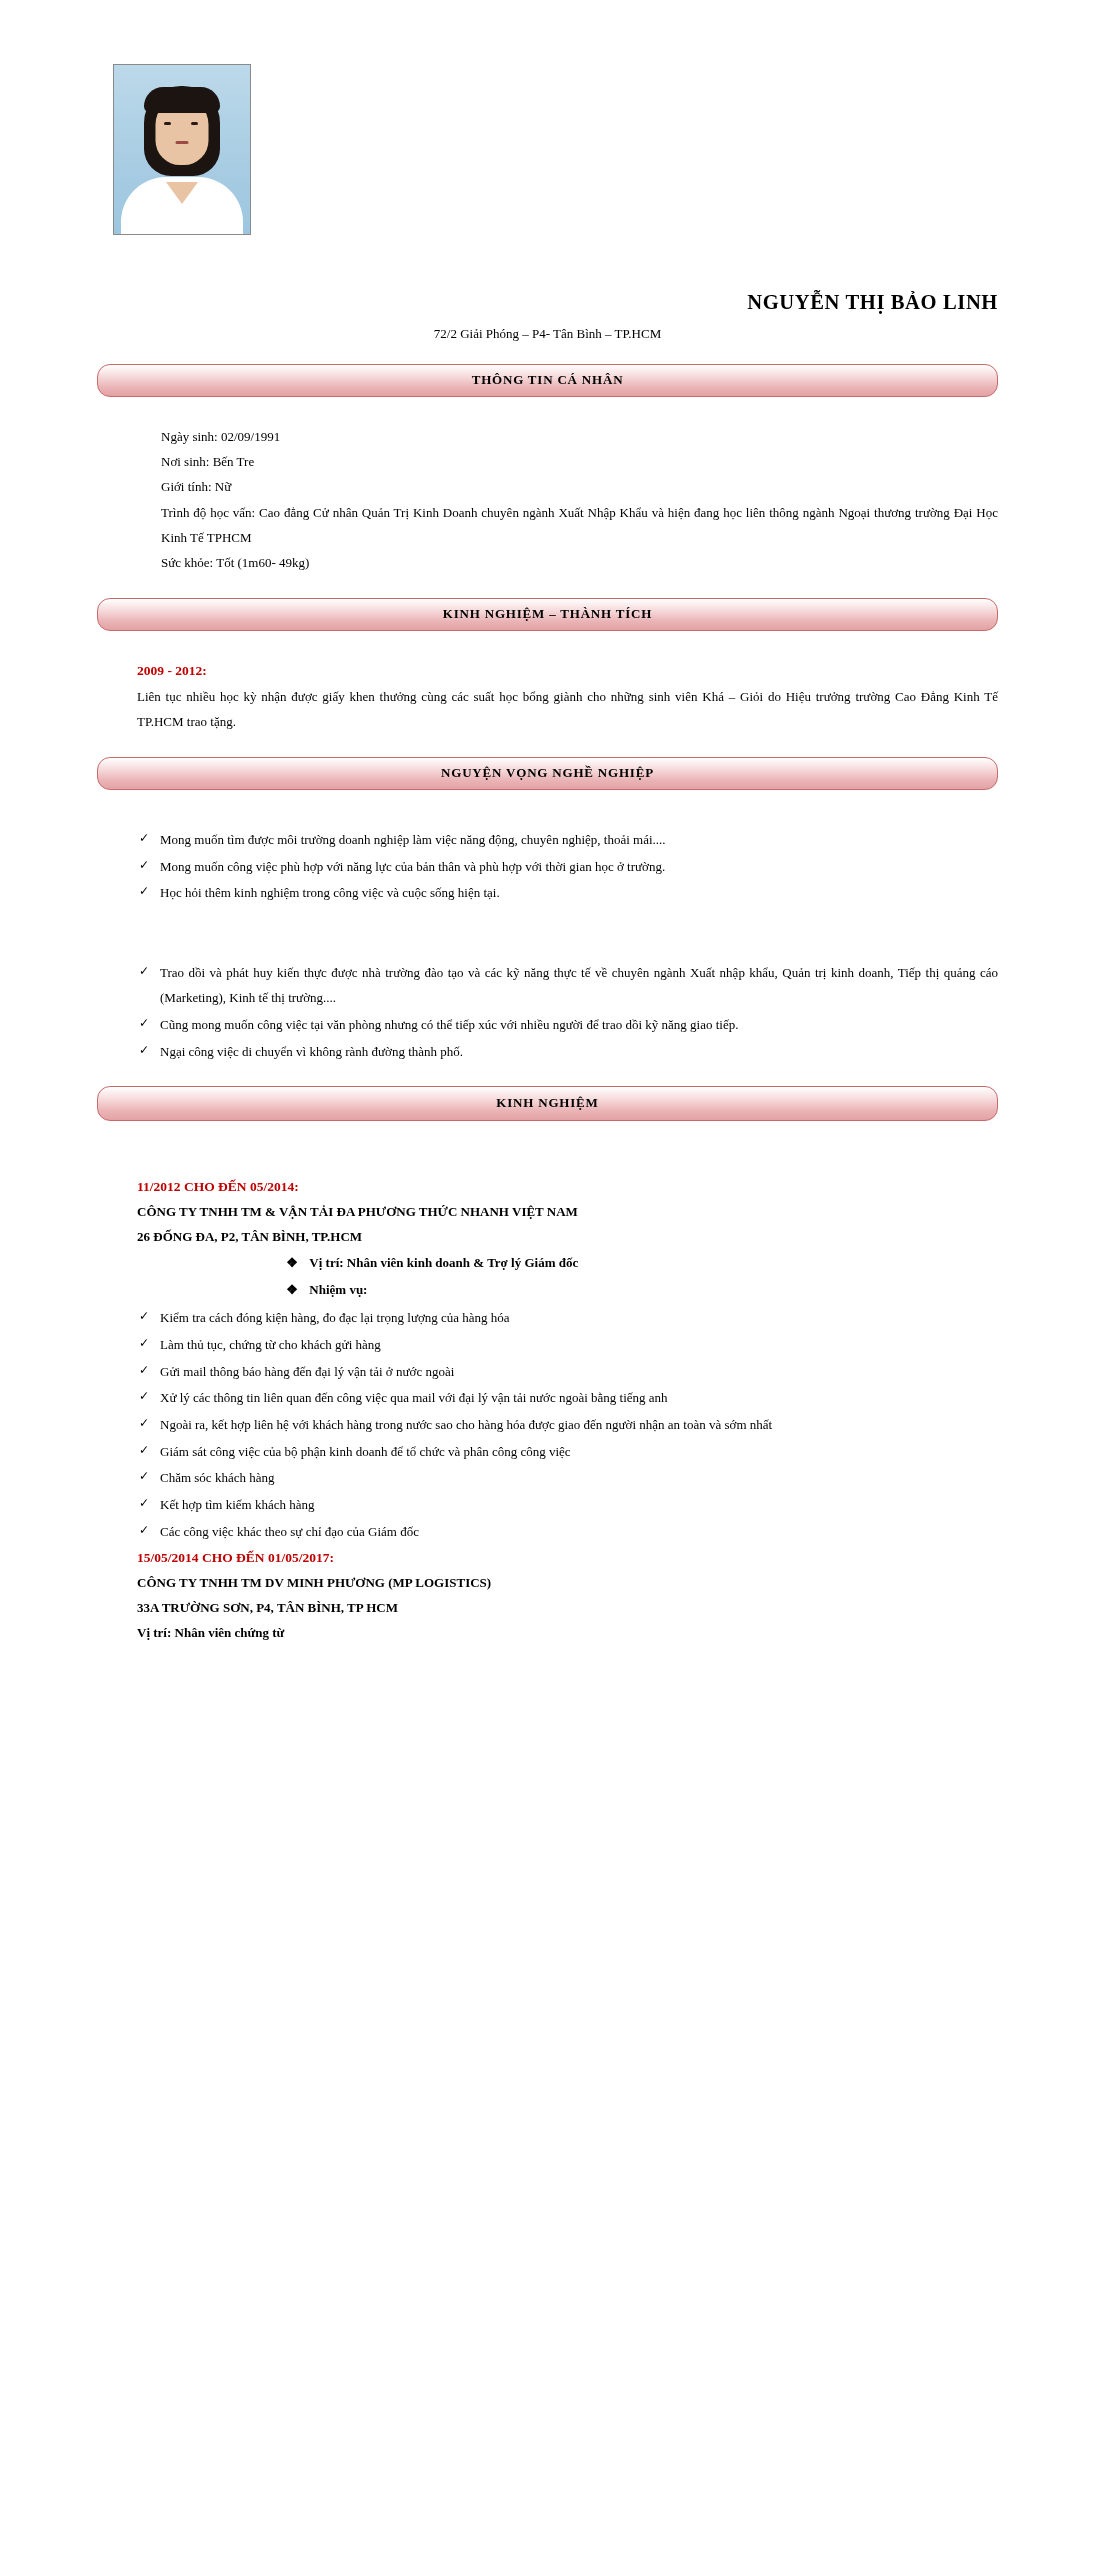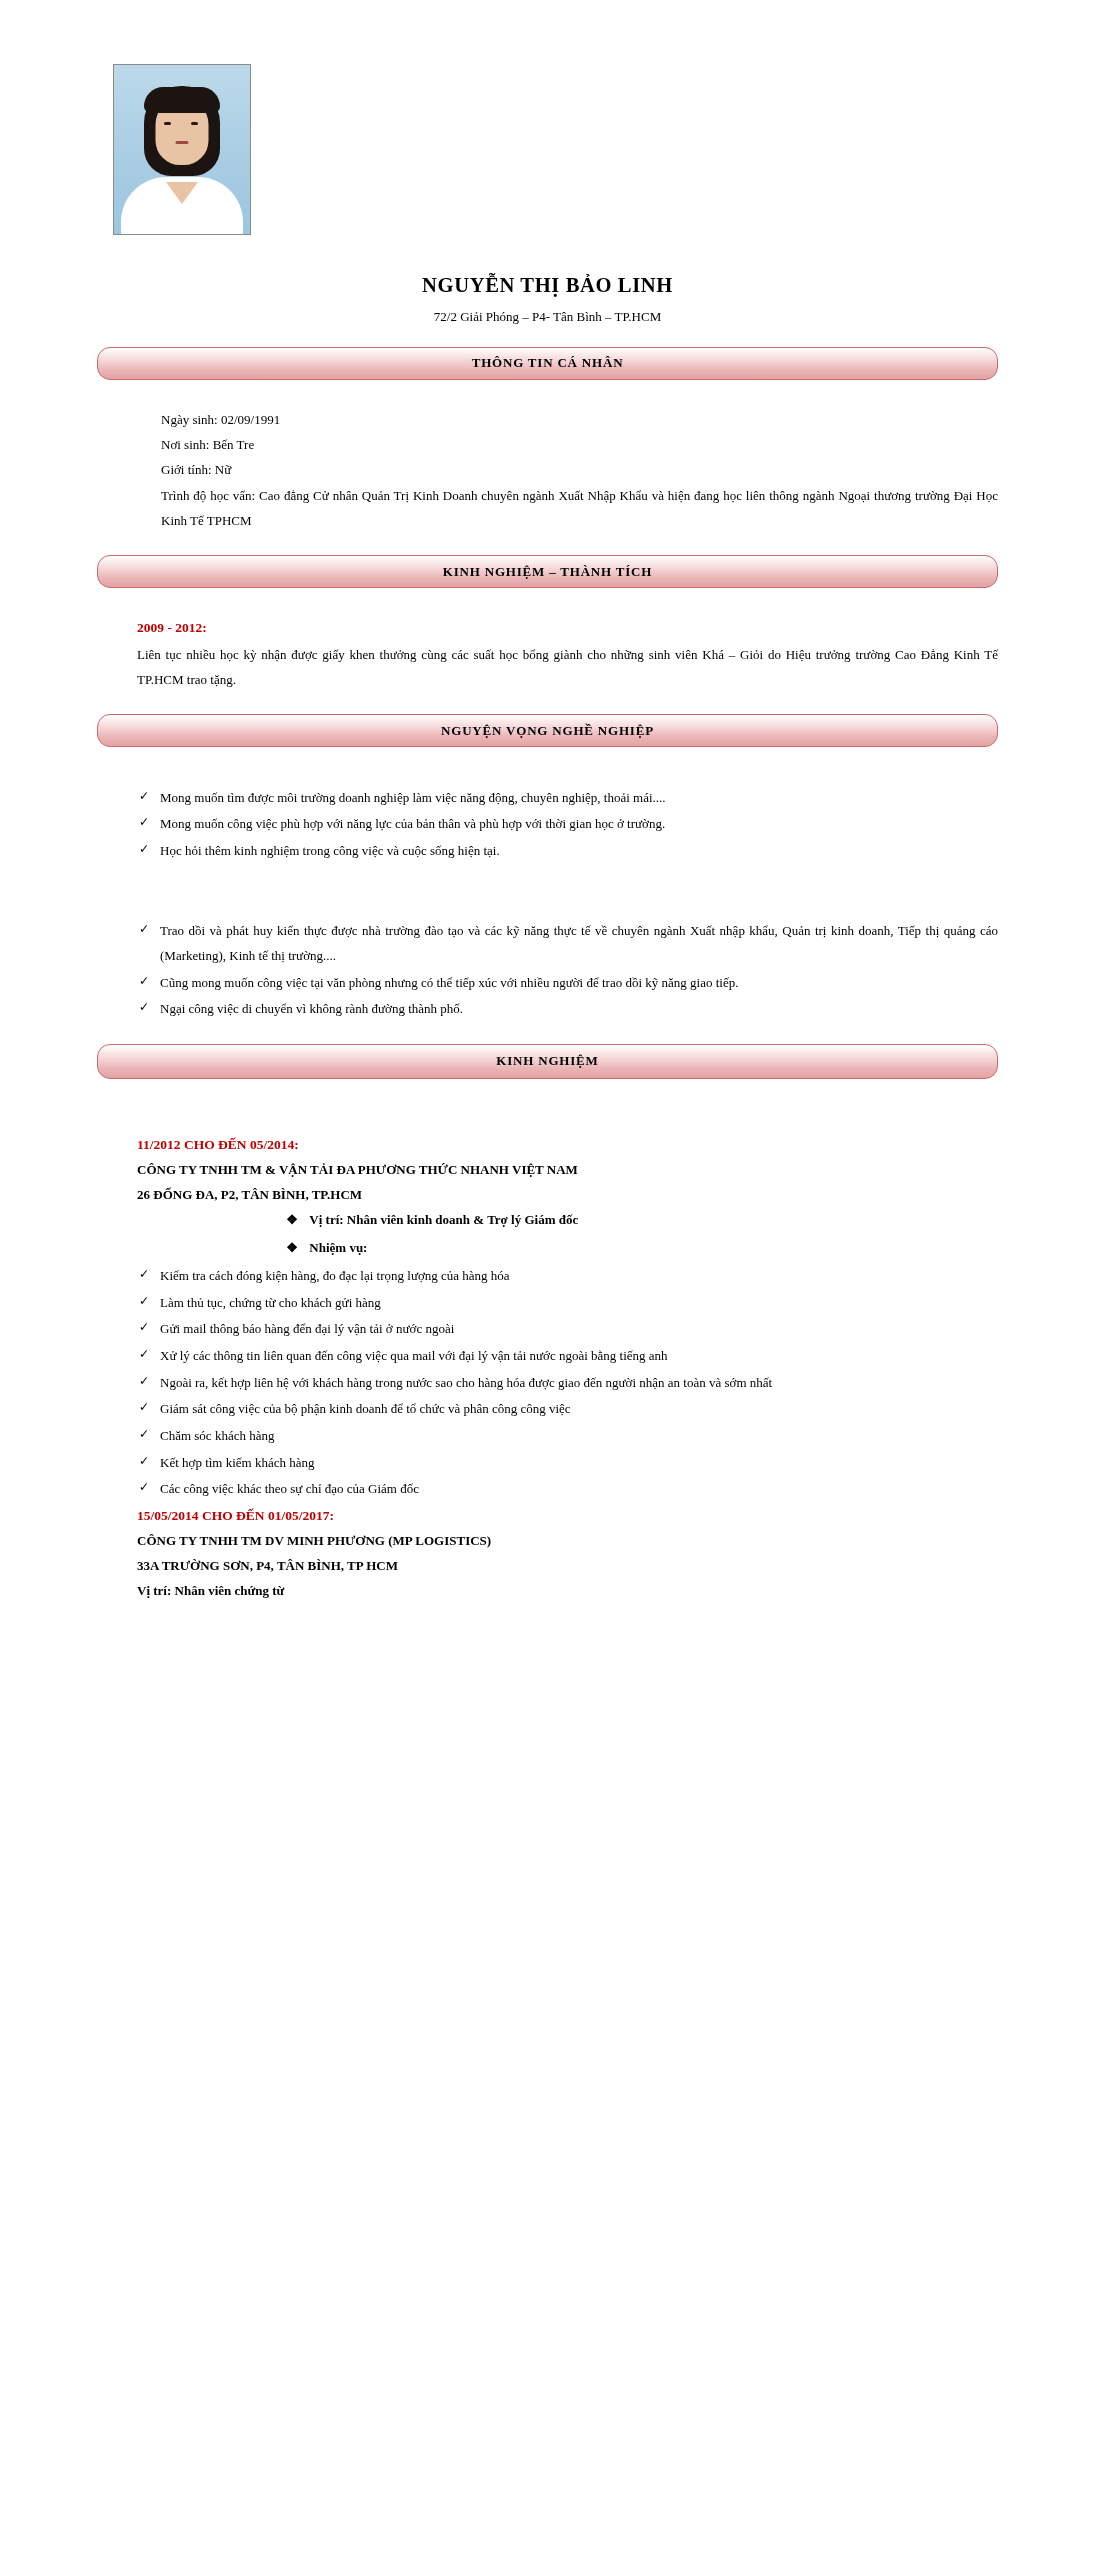--- a/index.html
+++ b/index.html
@@ -62,25 +62,25 @@
     width:122px;height:57px;background:#ffffff;
     border-radius:45px 45px 0 0;
   }
   .photo-collar{
     position:absolute;bottom:30px;left:50%;transform:translateX(-50%);
     width:0;height:0;border-left:16.7px solid transparent;border-right:16.7px solid transparent;
     border-top:22px solid #e8c3a4;
   }
   
   .name{
-    text-align:center;
+    text-align:right;
     font-weight:bold;
     font-size:20.6px;
     letter-spacing:0.6px;
-    margin-top:39px;
+    margin-top:56px;
   }
   .addr{
     text-align:center;
     font-size:13px;
     margin-top:11.6px;
   }
   
   .bar{
     margin-top:22px;
     height:31px;
@@ -160,20 +160,21 @@
   <div class="addr">72/2 Giải Phóng  – P4- Tân Bình – TP.HCM</div>
 
   <div class="bar">
     <span>THÔNG TIN CÁ NHÂN</span>
   </div>
   <div class="block indent just">
     <div>Ngày sinh: 02/09/1991</div>
     <div>Nơi sinh: Bến Tre</div>
     <div>Giới tính: Nữ</div>
     <div>Trình độ học vấn: Cao đẳng Cử nhân Quản Trị Kinh Doanh chuyên ngành Xuất Nhập Khẩu và hiện đang học liên thông ngành Ngoại thương trường Đại Học Kinh Tế TPHCM</div>
+    <div>Sức khỏe: Tốt (1m60- 49kg)</div>
   </div>
 
   <div class="bar">
     <span>KINH NGHIỆM – THÀNH TÍCH</span>
   </div>
   <div class="block indent2">
     <div class="red-ul">2009 -  2012:</div>
     <div class="just">Liên tục nhiều học kỳ nhận được giấy khen thưởng cùng các suất học bổng giành cho những sinh viên Khá – Giỏi do Hiệu trưởng trường Cao Đẳng Kinh Tế TP.HCM trao tặng.</div>
   </div>
 

